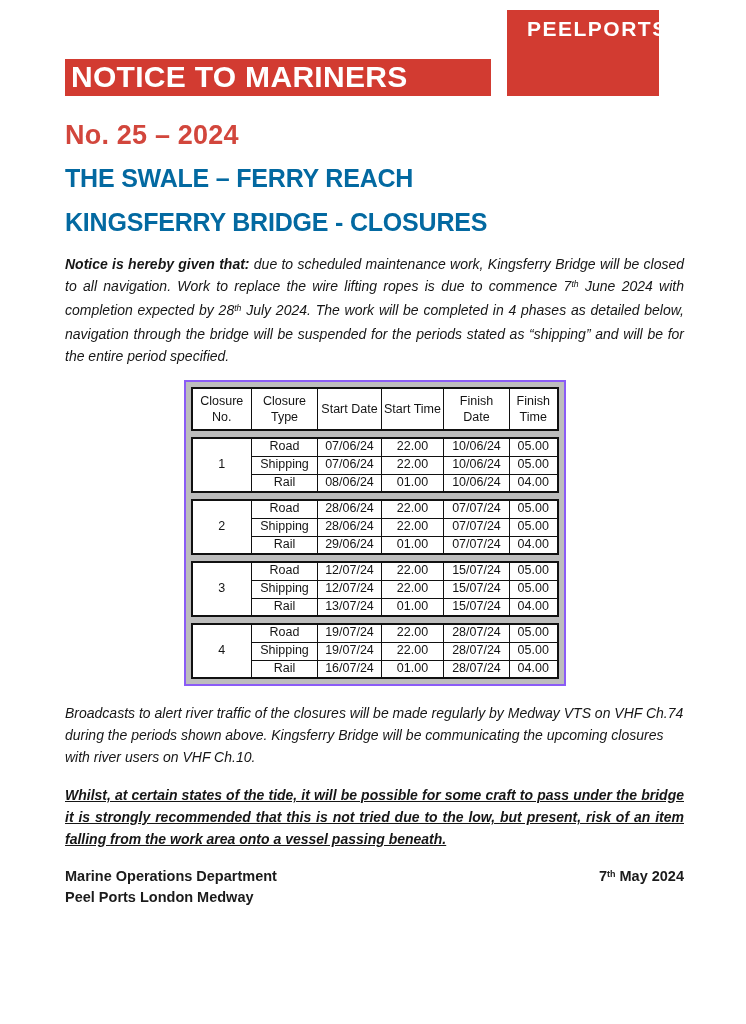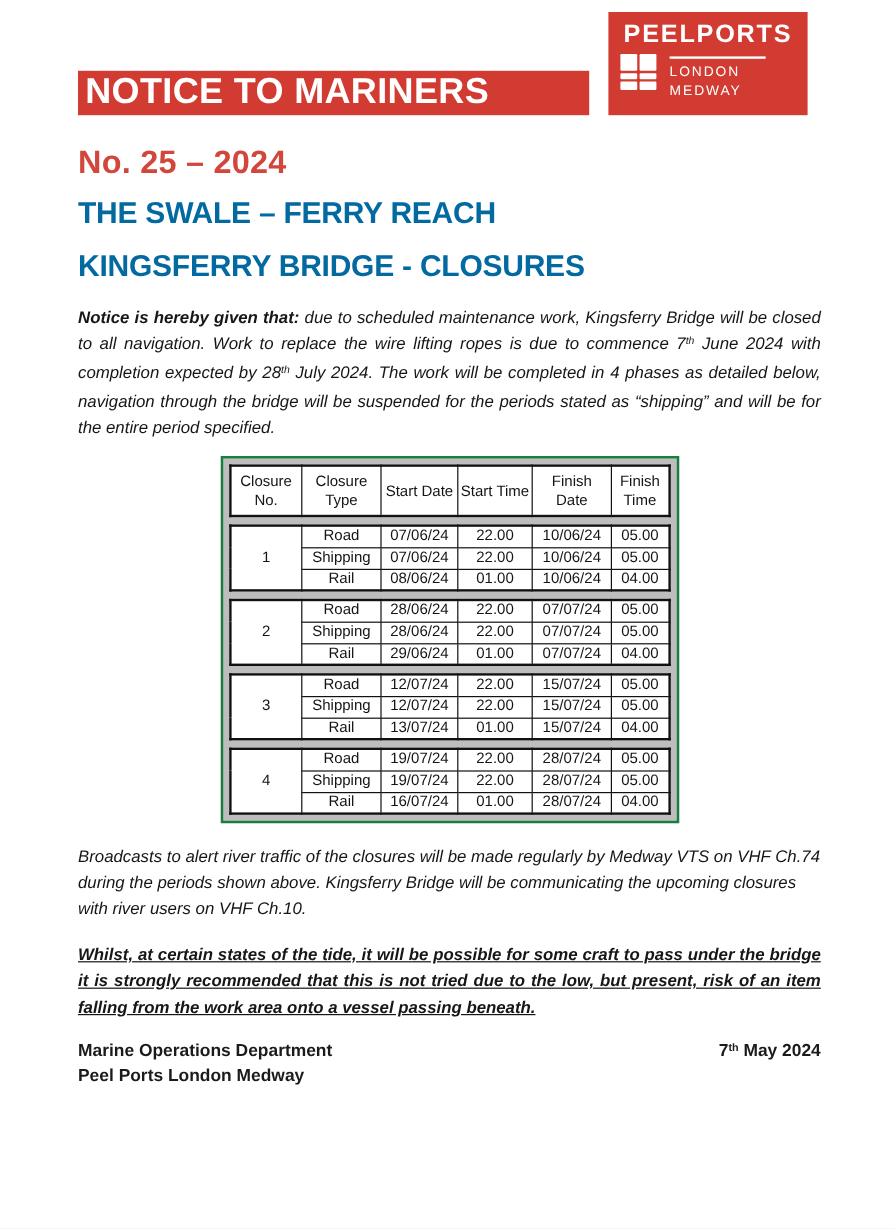--- a/index.html
+++ b/index.html
@@ -10,43 +10,43 @@
     padding:10px 62px 18px 65px; color:#1b1b1b; position:relative; overflow:hidden;
   }
   
   .header-row { display:flex; align-items:flex-end; }
   .banner {
     width:426px; height:37px; background:var(--brand,#d23b31); color:#fff;
     font-size:30px; font-weight:700; line-height:36px; padding-left:6px;
     letter-spacing:.3px; white-space:nowrap; overflow:hidden;
   }
   .logo {
-    margin-left:16px; width:166px; height:86px; background:var(--brand,#d23b31);
-    color:#fff; padding:7px 5px 8px; flex:none;
+    margin-left:16px; width:152px; height:86px; background:var(--brand,#d23b31);
+    color:#fff; padding:7px 20px 8px; flex:none;
   }
   .logo-title { font-size:21px; font-weight:700; letter-spacing:1.5px; text-align:center; white-space:nowrap; }
   .logo-bottom { display:flex; margin-top:4px; }
   .logo-icon { width:32px; height:34px; margin-left:5px; display:grid;
     grid-template-columns:14px 14px; grid-template-rows:14px 5px 7px; gap:2px; flex:none; }
   .logo-icon span { background:#fff; border-radius:1px; }
   .logo-right { flex:1; margin-left:9px; }
   .logo-rule { height:2px; background:#fff; width:80px; margin:2px 0 4px; }
   .logo-loc { font-size:11.5px; letter-spacing:1.6px; line-height:1.35; font-weight:400; }
   
   .h-number { margin-top:24px; font-size:27px; font-weight:700; color:var(--accent,#d2463c); letter-spacing:.2px; }
   .h-main  { margin-top:13px; font-size:25px; font-weight:700; color:#0369a1; letter-spacing:-.2px; }
   .h-main2 { margin-top:15px; }
   
   .para { margin-top:16px; font-size:14px; line-height:22px; color:#161616;font-style:italic; }
   .justify { text-align:justify; }
   .sup { font-size:.62em; vertical-align:baseline; position:relative; top:-.45em; }
   .warn { font-weight:700; text-decoration:underline; text-align:justify; }
   
   .tbl-outer { width:max-content; margin:13px auto 0; background:var(--tblbg,#bdbdbd);
-    border:2px solid #15803d; padding:5px; }
+    border:2px solid #8b5cf6; padding:5px; }
   table.grp { border-collapse:collapse; table-layout:fixed; background:#fff;
     border:2px solid #111; width:366px; }
   .groups-wrap table.grp { margin-top:6px; }
   table.grp th, table.grp td {
     border:1.5px solid #111; text-align:center; vertical-align:middle;
     font-size:12.5px; color:#141414; padding:0 2px; overflow:hidden;
   }
   table.grp th { font-weight:400; height:42px; line-height:1.3; }
   table.grp td { height:18px; line-height:1.25; }
   col.c0{width:60px} col.c1{width:66px} col.c2{width:64px}
@@ -59,35 +59,20 @@
 <body>
 
 <div class="page">
 
   <div class="header-row">
     <div class="banner">
       <span>NOTICE TO MARINERS</span>
     </div>
     <div class="logo">
       <div class="logo-title">PEELPORTS</div>
-      <div class="logo-bottom">
-        <div class="logo-icon">
-          <span></span>
-            <span></span>
-            <span></span>
-            <span></span>
-            <span></span>
-            <span></span>
-        </div>
-        <div class="logo-right">
-          <div class="logo-rule"></div>
-          <div class="logo-loc">LONDON</div>
-          <div class="logo-loc">MEDWAY</div>
-        </div>
-      </div>
     </div>
   </div>
 
   <div class="h-number">No. 25 – 2024</div>
   <div class="h-main">THE SWALE – FERRY REACH</div>
   <div class="h-main h-main2">KINGSFERRY BRIDGE - CLOSURES</div>
 
   <p class="para justify"><b>Notice is hereby given that:</b><span> due to scheduled maintenance work, Kingsferry Bridge will be closed to all navigation. Work to replace the wire lifting ropes is due to commence 7</span><span class="sup">th</span><span> June 2024 with completion expected by 28</span><span class="sup">th</span><span> July 2024. The work will be completed in 4 phases as detailed below, navigation through the bridge will be suspended for the periods stated as “shipping” and will be for the entire period specified.</span></p>
 
   <div class="tbl-outer">

